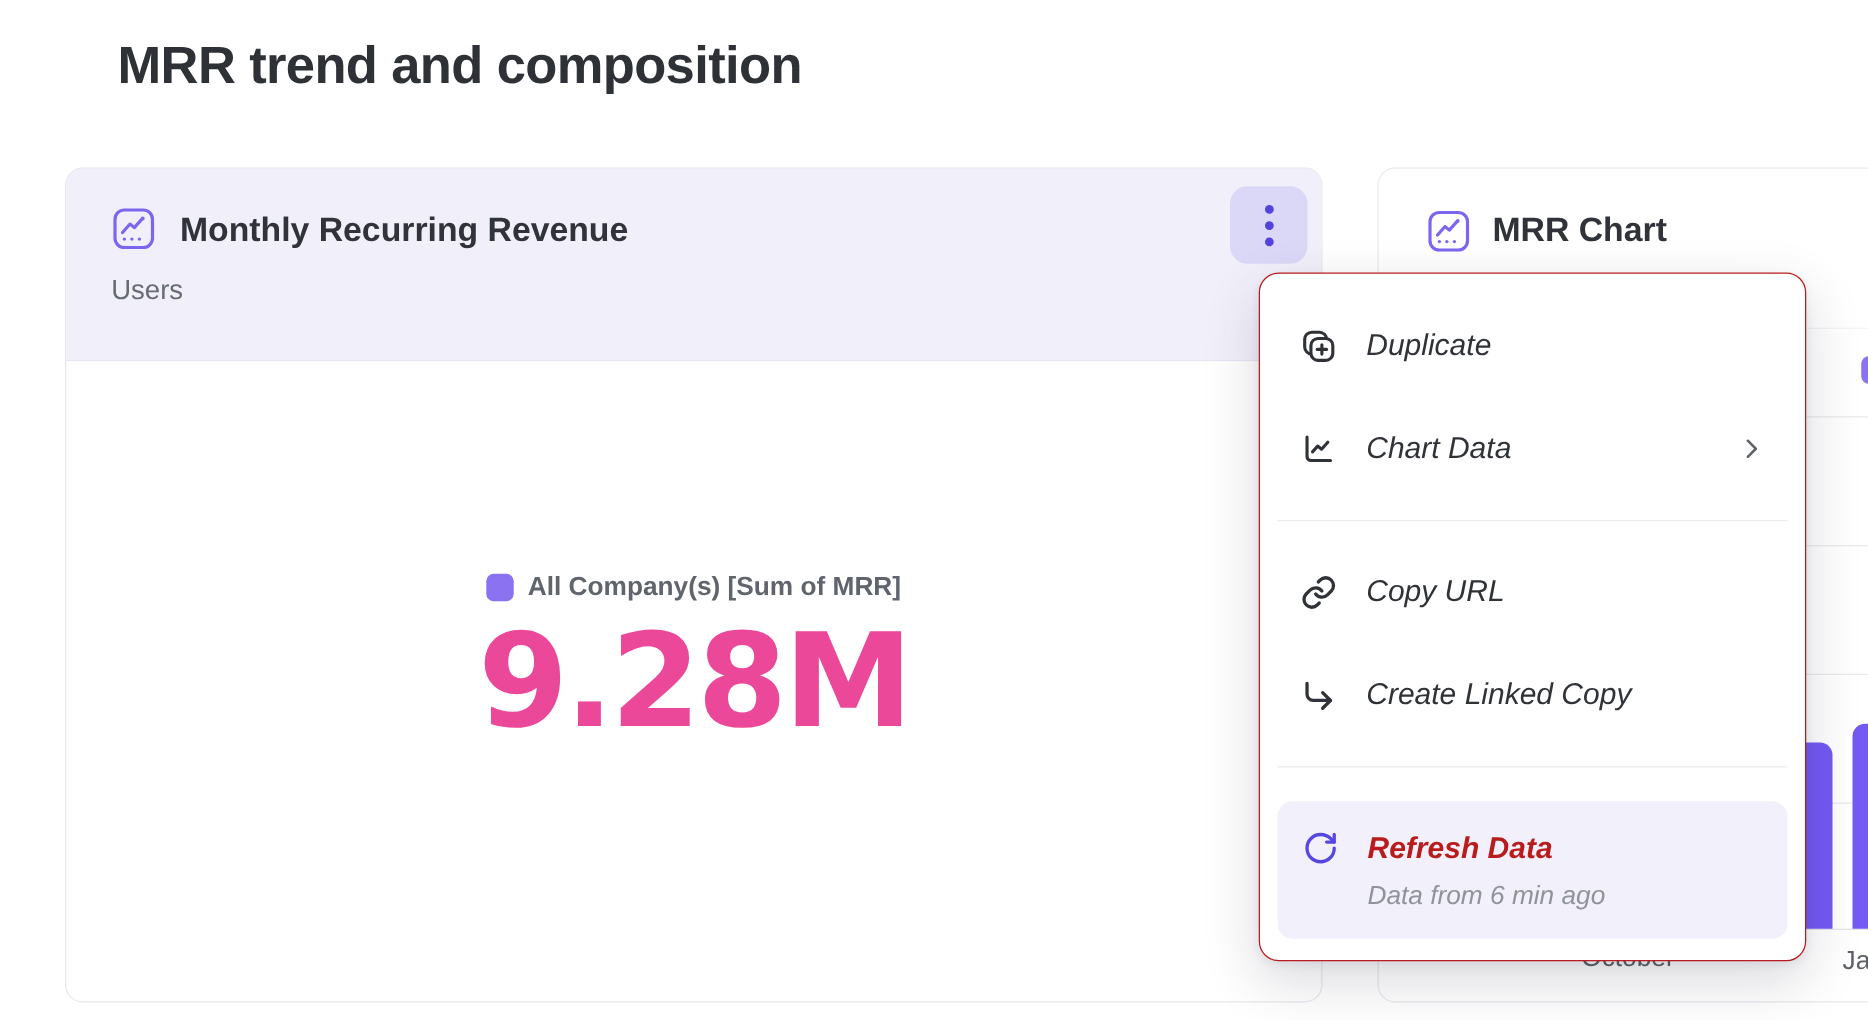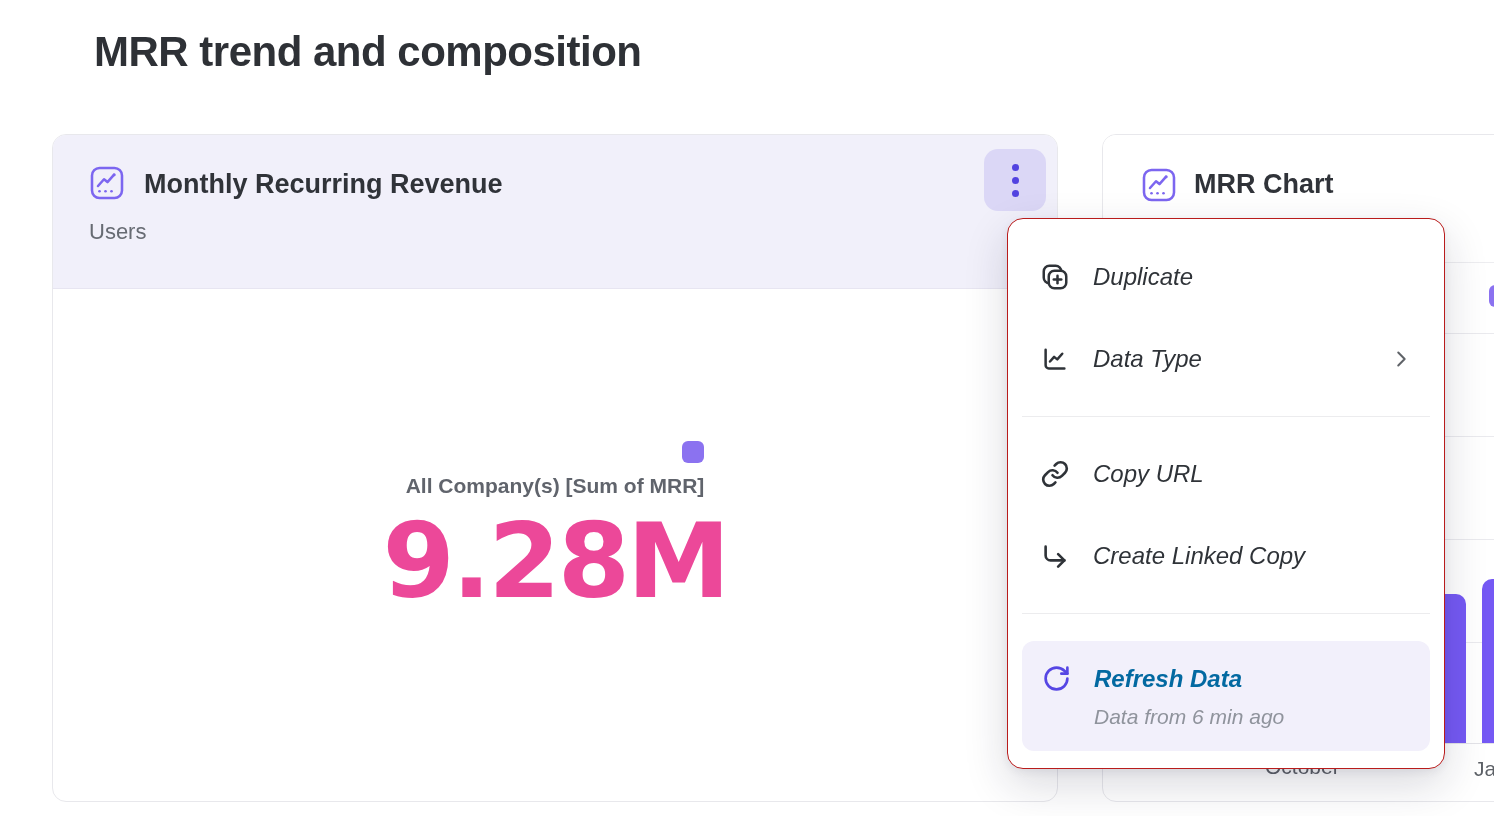--- a/index.html
+++ b/index.html
@@ -23,21 +23,21 @@
   .card-subtitle { position:absolute; left:36px; top:84px; font-size:22px; color:#676b73; }
 
   .kebab-btn { position:absolute; left:931px; top:14px; width:62px; height:62px;
     background:#dbd7f6; border:none; border-radius:14px; cursor:pointer;
     display:flex; flex-direction:column; align-items:center; justify-content:center; gap:6px; }
   .kebab-btn .dot { width:7px; height:7px; border-radius:50%; background:#5243e0; }
 
   
   .kpi-body { position:absolute; left:0; top:126px; width:100%; height:541px;
     display:flex; flex-direction:column; align-items:center; justify-content:center; gap:4px; }
-  .legend-row { display:flex; align-items:flex-end; gap:11px;flex-direction:column; }
+  .legend-row { display:flex; align-items:center; gap:11px; }
   .legend-swatch { width:22px; height:22px; border-radius:6px; background:#8b72f0; }
   .legend-label { font-size:21px; font-weight:700; color:#60646c; }
   .kpi-value { font-family:"DejaVu Sans","Liberation Sans",sans-serif; font-size:104px;
     font-weight:700; color:#ec4899; letter-spacing:-3px; line-height:1.15; }
 
   
   .plot { position:absolute; left:0; top:129px; width:100%; height:538px; }
   .gridline { position:absolute; left:22px; right:20px; height:1px; background:#eaeaee; }
   .axis-line { position:absolute; left:22px; right:20px; height:1px; background:#e3e3e8; }
   .vline-dashed { position:absolute; width:0; border-left:1px dashed #e2e2e8; }
@@ -54,21 +54,21 @@
   .menu-item { display:flex; align-items:center; height:60px; padding:0 18px; gap:23px;
     border-radius:10px; cursor:pointer; color:#2f3338; }
   .menu-item + .menu-item { margin-top:22px; }
   .menu-item .mi-icon { width:30px; height:30px; flex:0 0 30px; color:#2f3338; }
   .menu-item .mi-label { font-size:24px; font-weight:500; }
   .mi-chevron { margin-left:auto; width:22px; height:22px; color:#5f6368; }
   .menu-divider { height:1px; background:#ececee; margin:27px 0; }
   .refresh-block { background:#f2f0fb; border-radius:12px; padding:23px 20px 22px 20px;
     display:grid; grid-template-columns:52px 1fr; cursor:pointer; }
   .refresh-block .mi-icon { width:29px; height:29px; color:#5646e4; grid-row:1; }
-  .refresh-label { font-size:24px; font-weight:700; color:#0369a1; align-self:center; }
+  .refresh-label { font-size:24px; font-weight:700; color:#b91c1c; align-self:center; }
   .refresh-status { grid-column:2; margin-top:12px; font-size:21px; color:#8f939c; }
   svg { display:block; width:100%; height:100%; }
 </style>
 </head>
 <body>
 
 <h1 class="page-title">MRR trend and composition</h1>
 
 <section class="card card1">
   <div class="card-header">
@@ -146,21 +146,21 @@
     <span class="mi-label">Duplicate</span>
   </div>
 
   <div class="menu-item" role="menuitem">
     <span class="mi-icon">
       <svg viewBox="0 0 24 24" fill="none" stroke="currentColor" stroke-width="2" stroke-linecap="round" stroke-linejoin="round">
         <path d="M4.5 4.5 v12.5 a2.5 2.5 0 0 0 2.5 2.5 h12.5"></path>
         <polyline points="8,14 11.3,10.3 13.8,12.3 17.8,7.8"></polyline>
       </svg>
     </span>
-    <span class="mi-label">Data Type</span>
+    <span class="mi-label">Chart Data</span>
     <span class="mi-chevron">
       <svg viewBox="0 0 24 24" fill="none" stroke="currentColor" stroke-width="2.2" stroke-linecap="round" stroke-linejoin="round">
         <polyline points="9,5 16,12 9,19"></polyline>
       </svg>
     </span>
   </div>
 
   <div class="menu-divider"></div>
 
   <div class="menu-item" role="menuitem">

